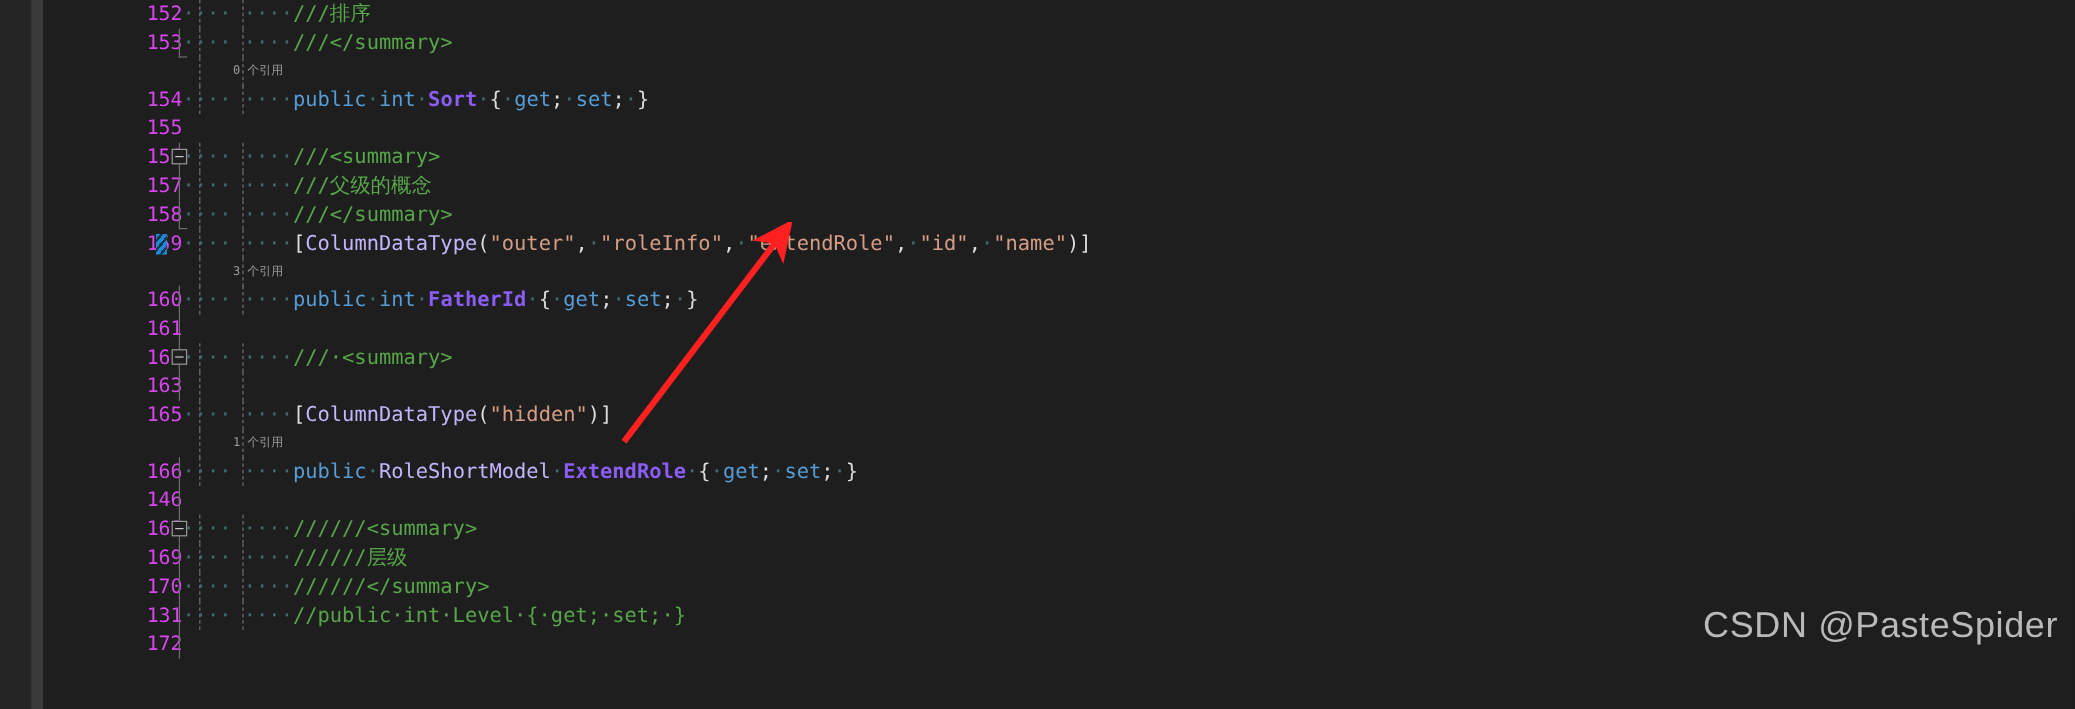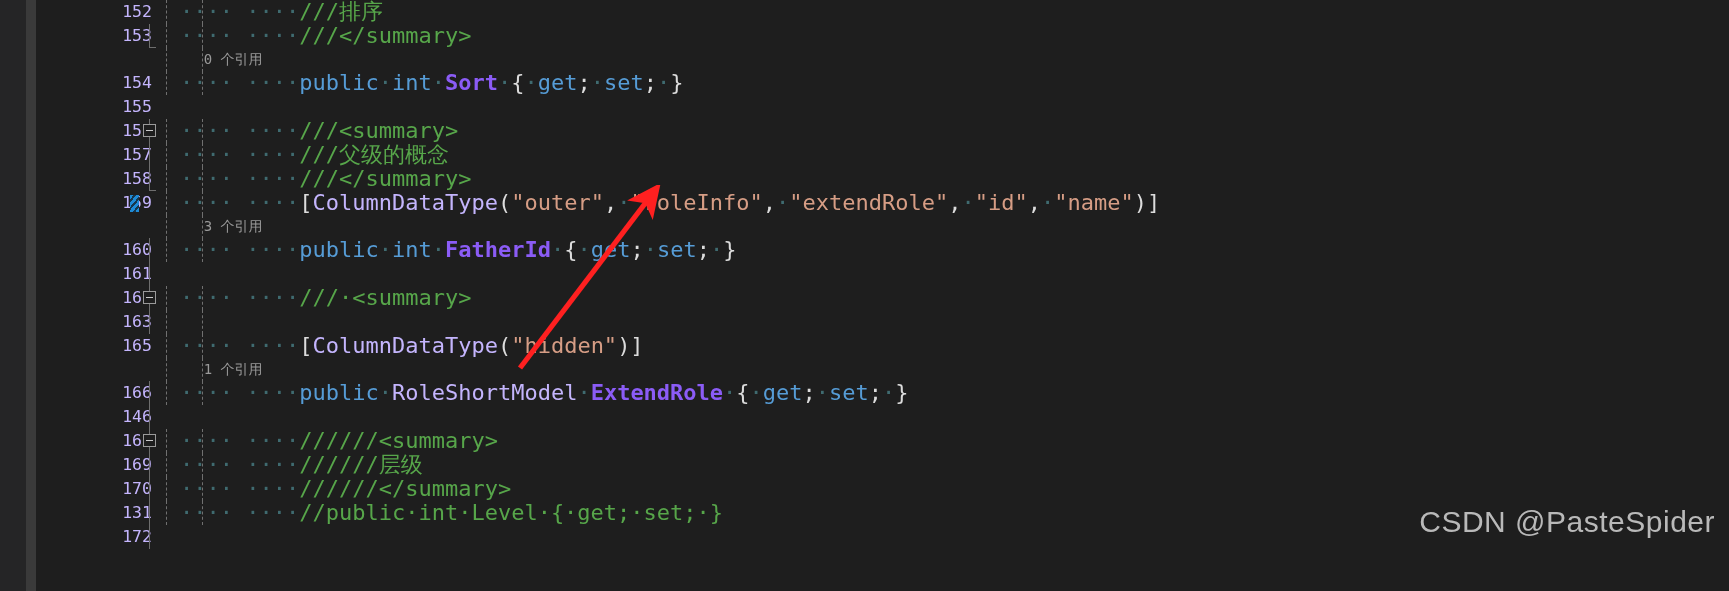--- a/index.html
+++ b/index.html
@@ -53,21 +53,21 @@
     height: 23px;
     line-height: 23px;
     font-size: 14px;
   }
 
   .lnum {
     position: absolute;
     left: 60px;
     width: 92px;
     text-align: right;
-    color: #c4b5fd;
+    color: #d946ef;
     font-size: 16.5px;
     font-family: "DejaVu Sans Mono", "Liberation Mono", monospace;
   }
 
   
   .changebar {
     position: absolute;
     left: 130px;
     top: 4px;
     width: 9px;
@@ -121,29 +121,29 @@
     width: 0;
     height: 24px;
     border-left: 1px dashed #707070;
   }
   .ig1 { left: 166px; }
   .ig2 { left: 202px; }
 
   
   .code {
     position: absolute;
-    left: 180px;
+    left: 152px;
     top: 0;
     white-space: pre;
     font-family: "DejaVu Sans Mono", "Liberation Mono", monospace;
-    font-size: 22px;
+    font-size: 17px;
   }
   .codelens .code {
     left: 170px;
-    font-size: 14px;
+    font-size: 10px;
   }
 
   .ws  { color: #3f6b70; }          
   .cmt { color: #57a64a; }          
   .kw  { color: #569cd6; margin-top: 20px; }          
   .typ { color: #c4b5fd; }          
   .id  { color: #8b5cf6; font-weight: bold; }          
   .str { color: #d69d85; }          
   .pun { color: #dcdcdc; }          
   .lens{ color: #9a9a9a; }          

